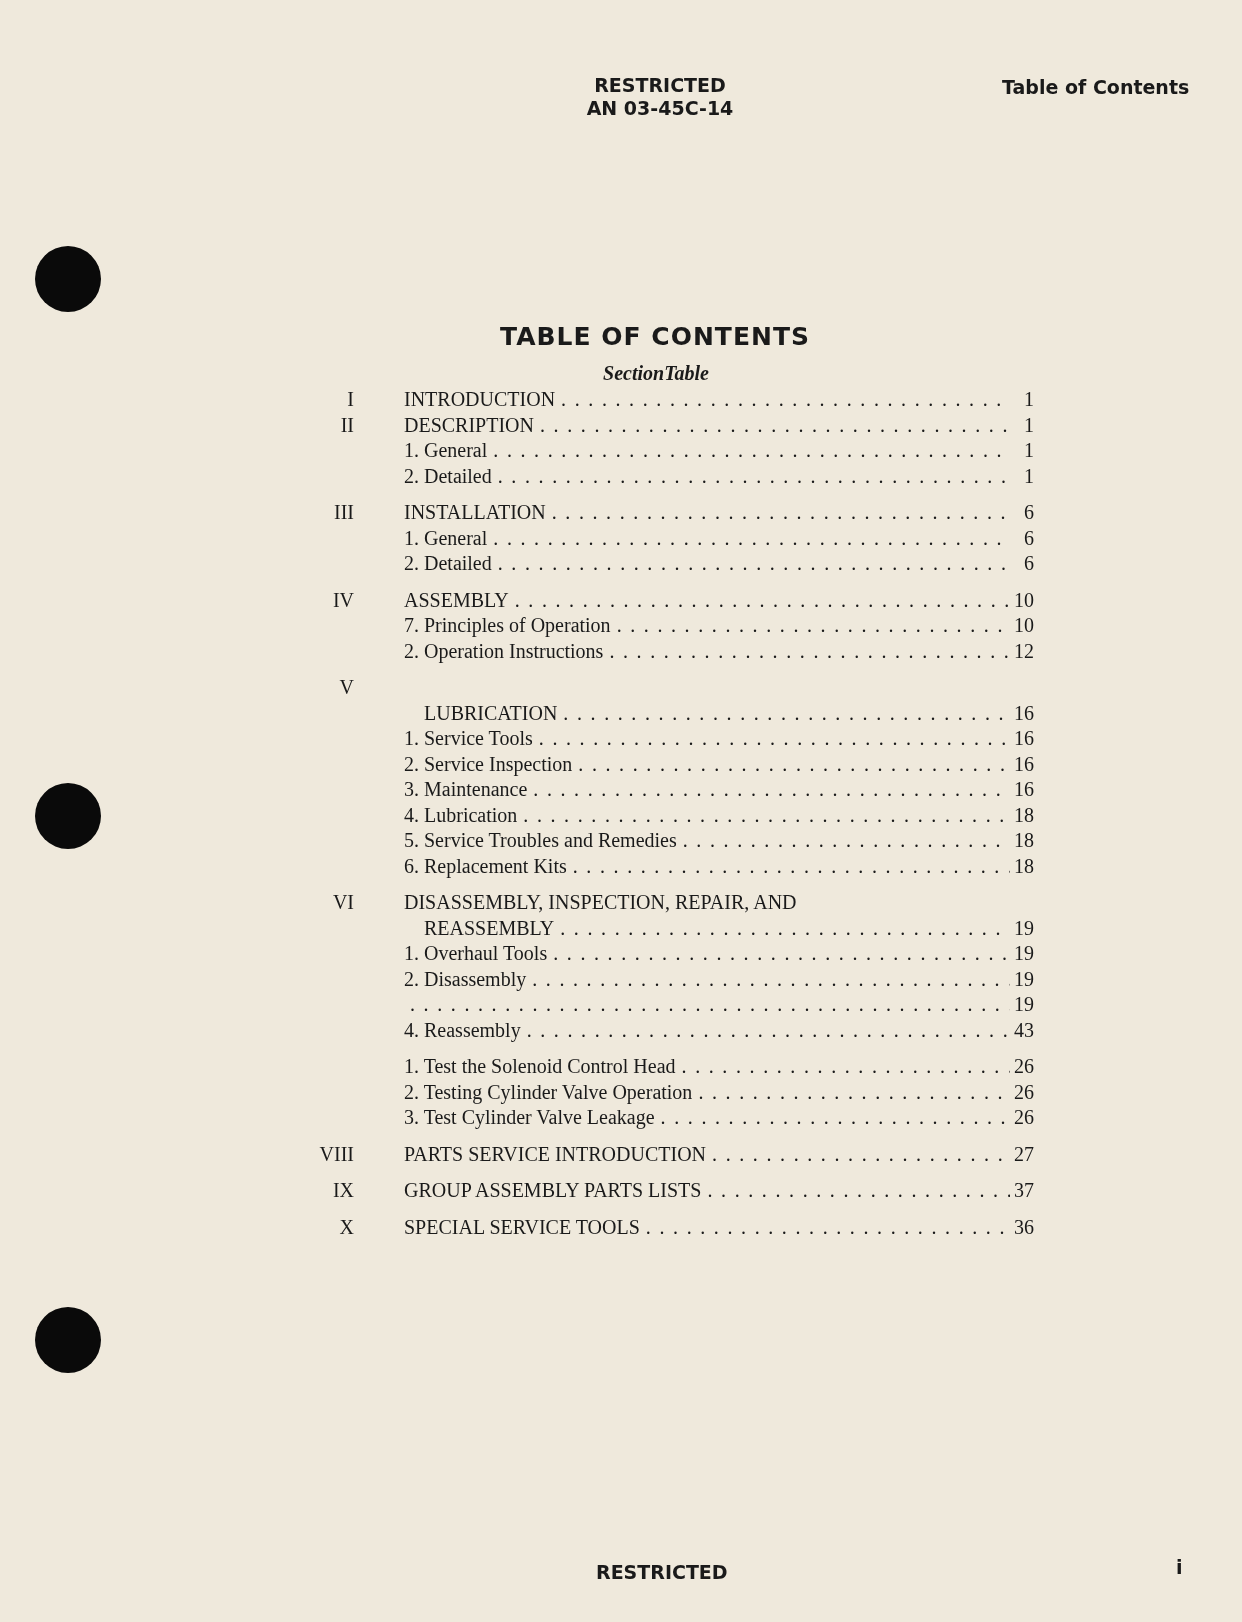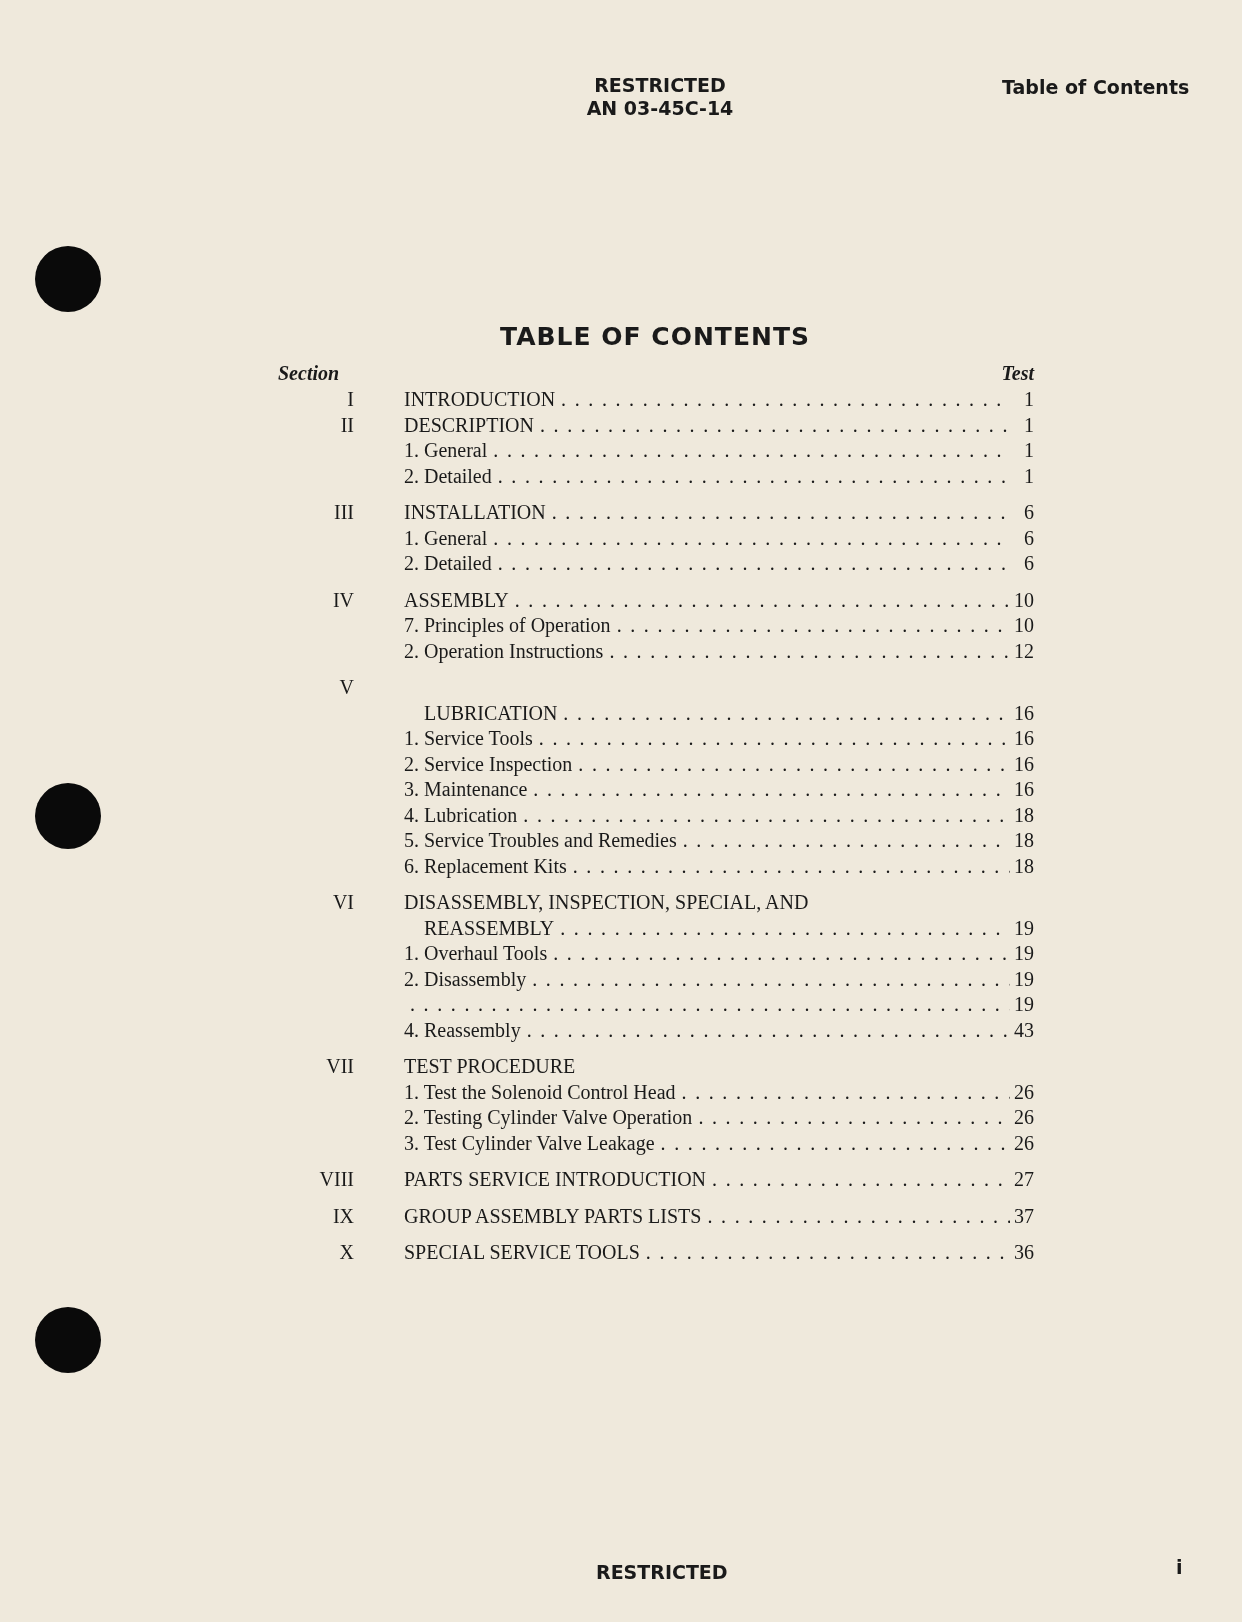--- a/index.html
+++ b/index.html
@@ -3,21 +3,21 @@
 <meta charset="utf-8">
 <style>
   html,body{margin:0;padding:0;}
   body{width:1242px;height:1622px;background:#efe9dc;position:relative;overflow:hidden;color:#1a1a1a;}
   .hole{position:absolute;left:35px;width:66px;height:66px;border-radius:50%;background:#0a0a0a;}
   .hdr{position:absolute;font-family:"DejaVu Sans",sans-serif;font-weight:bold;font-size:19px;line-height:23px;}
   .hdr-center{left:560px;top:74px;width:200px;text-align:center;}
   .hdr-right{left:1002px;top:76px;}
   .title{position:absolute;top:322px;left:0;width:1310px;text-align:center;font-family:"DejaVu Sans",sans-serif;font-weight:900;font-size:25px;letter-spacing:1px;}
   .toc{position:absolute;left:278px;top:362px;width:756px;font-family:"Liberation Serif",serif;font-size:20px;}
-  .colhdr{display:flex;justify-content:space-between;font-style:italic;font-weight:bold;height:26px;}
+  .colhdr{display:flex;justify-content:center;font-style:italic;font-weight:bold;height:26px;}
   .row{display:flex;align-items:baseline;height:25.5px;white-space:nowrap;}
   .sec{width:76px;text-align:right;flex:none;padding-right:50px;box-sizing:content-box;}
   .lbl{flex:none;}
   .lbl.ind{padding-left:20px;}
   .dots{flex:1;overflow:hidden;letter-spacing:8.6px;padding:0 6px;}
   .pg{flex:none;width:24px;text-align:right;}
   .gap{height:11px;}
   .footer{position:absolute;top:1561px;left:596px;font-family:"DejaVu Sans",sans-serif;font-weight:bold;font-size:19px;}
   .pgnum{position:absolute;top:1556px;left:1176px;font-family:"DejaVu Sans",sans-serif;font-weight:bold;font-size:19px;}
 </style>
@@ -32,21 +32,21 @@
   <div>RESTRICTED</div>
   <div>AN 03-45C-14</div>
 </div>
 <div class="hdr hdr-right">Table of Contents</div>
 
 <div class="title">TABLE OF CONTENTS</div>
 
 <div class="toc">
   <div class="colhdr">
     <span>Section</span>
-    <span>Test</span>
+    <span>Table</span>
   </div>
   <div id="rows">
       <div class="row">
         <span class="sec">I</span>
         <span class="lbl">INTRODUCTION</span>
         <span class="dots">............................................................</span>
         <span class="pg">1</span>
       </div>
       <div class="row">
         <span class="sec">II</span>
@@ -148,21 +148,21 @@
       </div>
       <div class="row">
         <span class="sec"></span>
         <span class="lbl">6. Replacement Kits</span>
         <span class="dots">............................................................</span>
         <span class="pg">18</span>
       </div>
       <div class="gap"></div>
       <div class="row">
         <span class="sec">VI</span>
-        <span class="lbl">DISASSEMBLY, INSPECTION, SPECIAL, AND</span>
+        <span class="lbl">DISASSEMBLY, INSPECTION, REPAIR, AND</span>
         <span class="dots"></span>
         <span class="pg"></span>
       </div>
       <div class="row">
         <span class="sec"></span>
         <span class="lbl ind">REASSEMBLY</span>
         <span class="dots">............................................................</span>
         <span class="pg">19</span>
       </div>
       <div class="row">
@@ -183,26 +183,20 @@
         <span class="pg">19</span>
       </div>
       <div class="row">
         <span class="sec"></span>
         <span class="lbl">4. Reassembly</span>
         <span class="dots">............................................................</span>
         <span class="pg">43</span>
       </div>
       <div class="gap"></div>
       <div class="row">
-        <span class="sec">VII</span>
-        <span class="lbl">TEST PROCEDURE</span>
-        <span class="dots"></span>
-        <span class="pg"></span>
-      </div>
-      <div class="row">
         <span class="sec"></span>
         <span class="lbl">1. Test the Solenoid Control Head</span>
         <span class="dots">............................................................</span>
         <span class="pg">26</span>
       </div>
       <div class="row">
         <span class="sec"></span>
         <span class="lbl">2. Testing Cylinder Valve Operation</span>
         <span class="dots">............................................................</span>
         <span class="pg">26</span>

